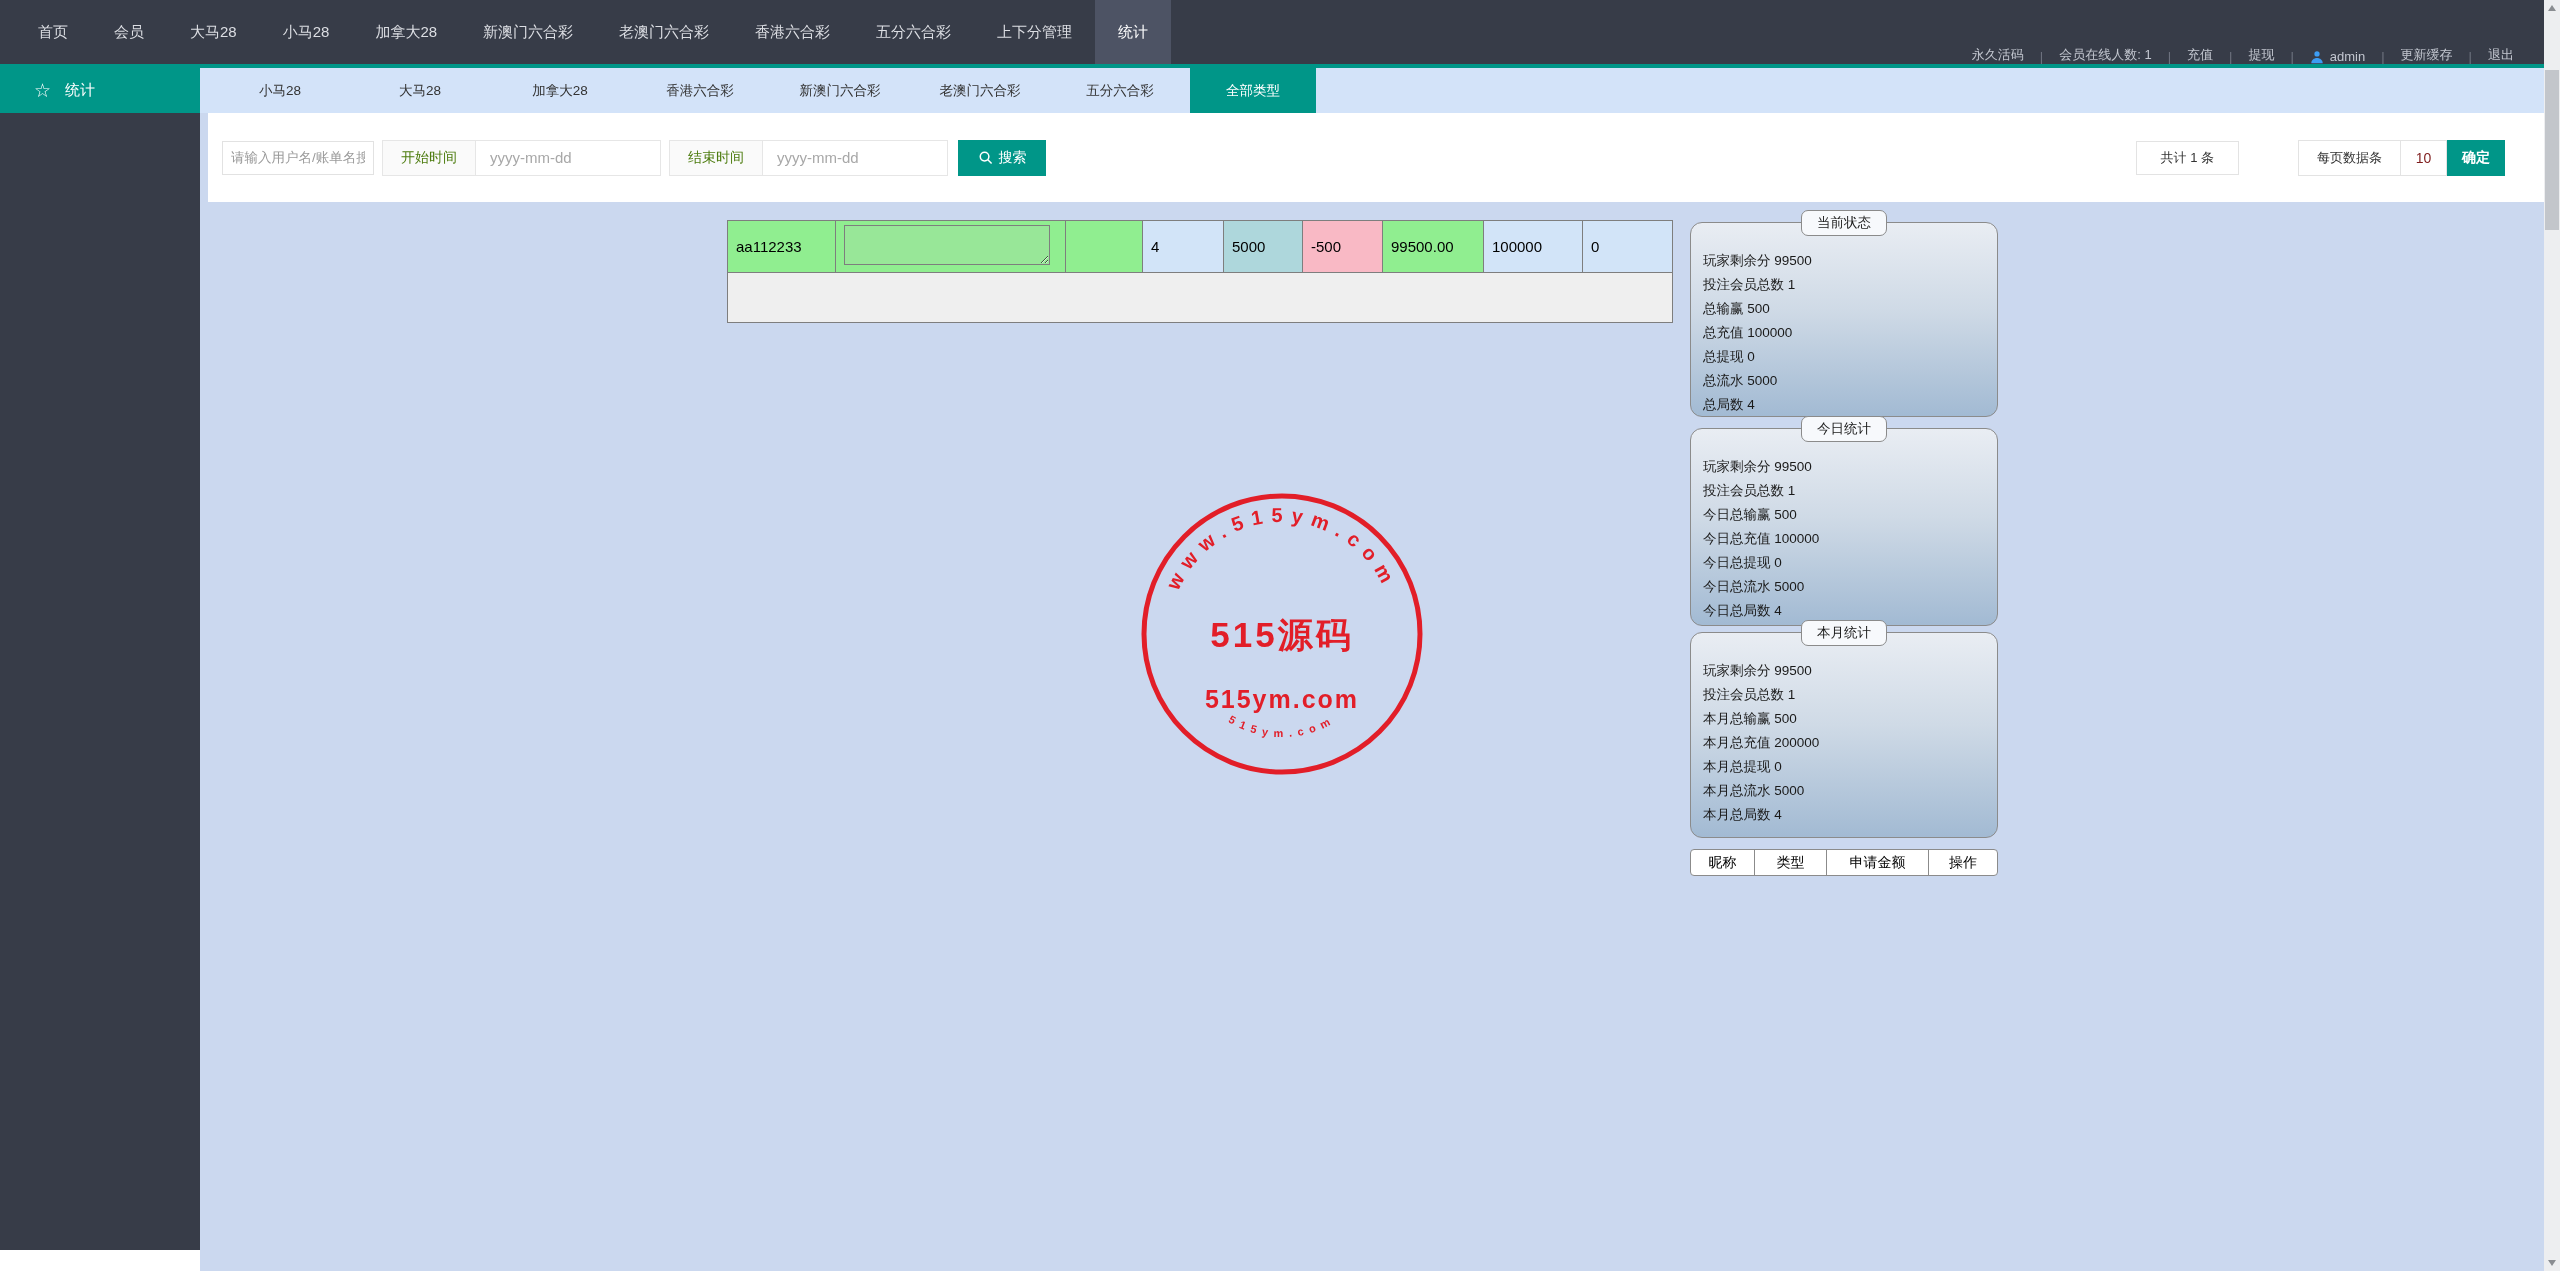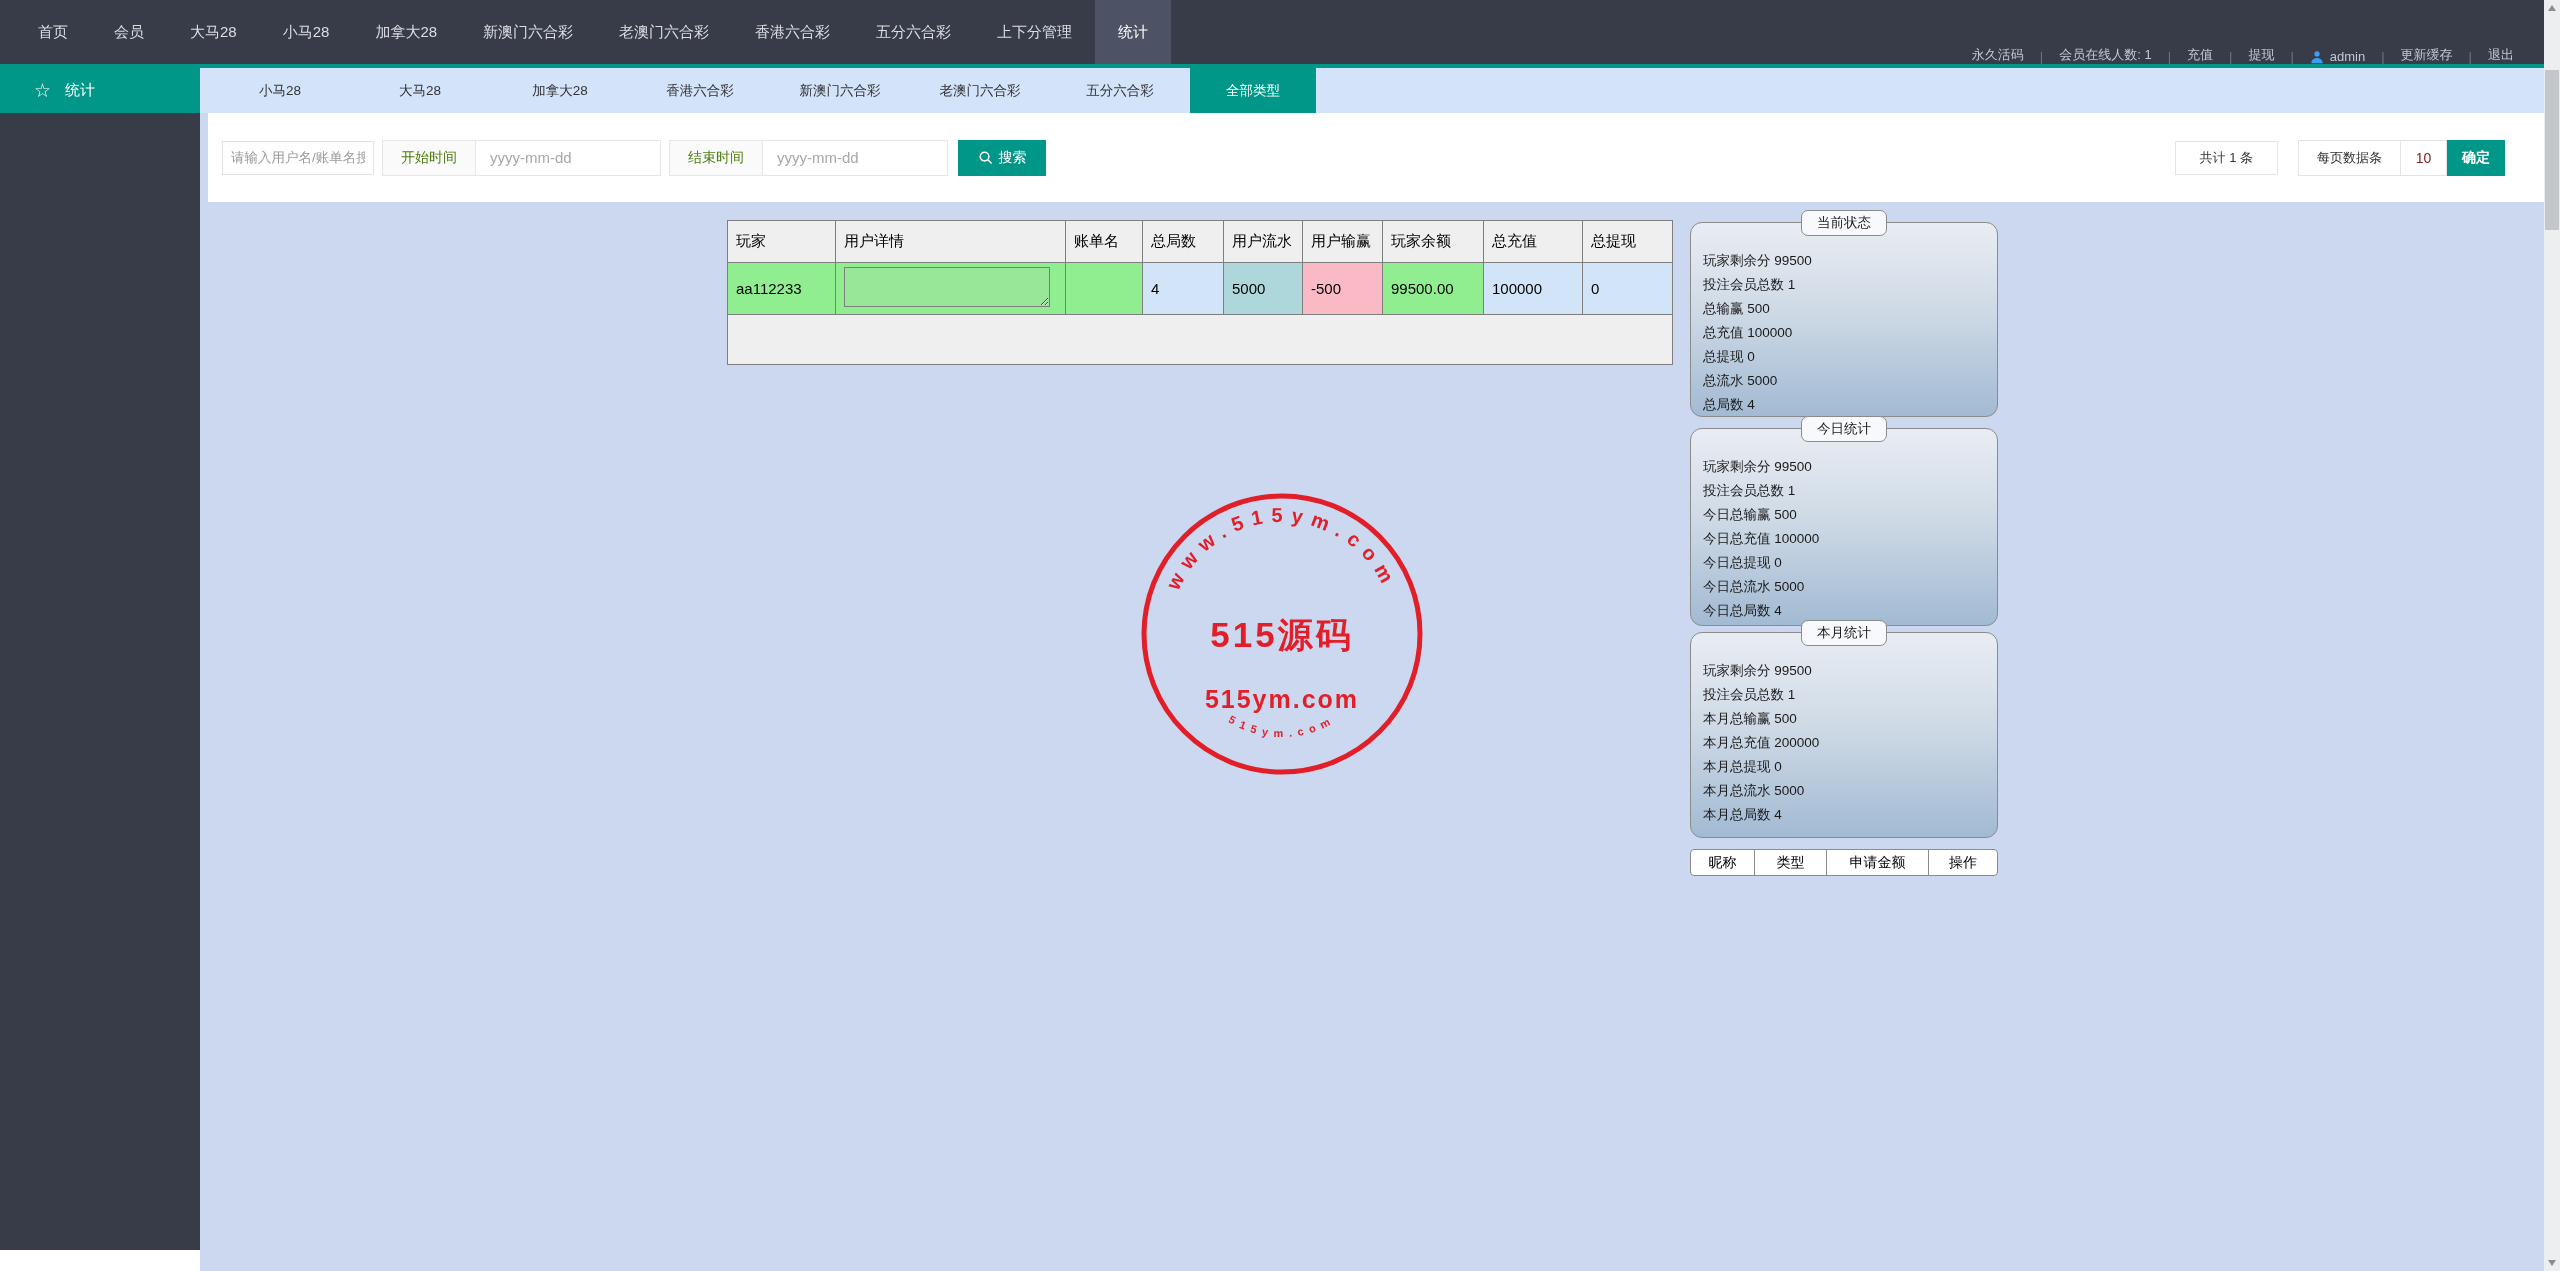--- a/index.html
+++ b/index.html
@@ -36,21 +36,21 @@
   .kw-input { width:152px; height:34px; border:1px solid #e2e2e2; padding:0 8px; font-size:13.5px; color:#555; outline:none; }
   .kw-input::placeholder { color:#9a9a9a; }
   .date-group { display:flex; margin-left:8px; height:36px; }
   .date-label { border:1px solid #e6e6e6; background:#fafafa; padding:0 18px; font-size:14px; color:#4d7c0f; display:flex; align-items:center; cursor:pointer; }
   .date-input { border:1px solid #e6e6e6; border-left:none; width:185px; padding:0 14px; font-size:15px; color:#555; outline:none; }
   .date-input::placeholder { color:#a8a8a8; }
   .btn-search { margin-left:10px; width:88px; height:36px; background:#009688; border:none; color:#fff; font-size:14px; display:flex; align-items:center; justify-content:center; gap:6px; cursor:pointer; }
   .pager { margin-left:auto; display:flex; align-items:center; padding-right:55px; }
   .box-total { border:1px solid #e3e3e3; height:34px; display:flex; align-items:center; padding:0 24px; font-size:13px; color:#333; }
   .pp-group { display:flex; margin-left:20px; height:36px; }
-  .pp-label { border:1px solid #e3e3e3; padding:0 18px; font-size:13px; color:#333; display:flex; align-items:center; background:#fff; }
+  .pp-label { border:1px solid #e3e3e3; padding:0 18px; font-size:13px; color:#333; display:flex; align-items:center; background:#fff;margin-left:39px; }
   .pp-input { width:46px; border:1px solid #e3e3e3; border-left:none; text-align:center; font-size:14px; color:#7f1d1d; outline:none; }
   .btn-confirm { border:none; background:#009688; color:#fff; font-size:14px; padding:0 15px; cursor:pointer;font-weight:bold; }
 
   
   .data-table { position:absolute; left:727px; top:220px; border-collapse:collapse; font-size:15px; color:#000; background:#efefef; }
   .data-table th, .data-table td { border:1px solid #7e7e7e; padding:4px 8px; text-align:left; vertical-align:middle; }
   .data-table th { background:#efefef; font-weight:400; height:42px; }
   .data-table td { height:50px; }
   .c-green { background:#90ee90; }
   .c-blue  { background:#d2e4f8; }
@@ -182,31 +182,20 @@
         <col style="width:230px">
         <col style="width:77px">
         <col style="width:81px">
       <col style="width:79px">
         <col style="width:80px">
         <col style="width:101px">
         <col style="width:99px">
         <col style="width:90px">
     </colgroup>
     <tbody>
-        <tr>
-      <th>玩家</th>
-      <th>用户详情</th>
-      <th>账单名</th>
-      <th>总局数</th>
-      <th>用户流水</th>
-      <th>用户输赢</th>
-      <th>玩家余额</th>
-      <th>总充值</th>
-      <th>总提现</th>
-    </tr>
     <tr>
       <td class="c-green">aa112233</td>
       <td class="c-green"><textarea class="detail-textarea" style=""></textarea></td>
       <td class="c-green"></td>
       <td class="c-blue">4</td>
       <td class="c-cyan">5000</td>
       <td class="c-pink">-500</td>
       <td class="c-green">99500.00</td>
       <td class="c-blue">100000</td>
       <td class="c-blue">0</td>

